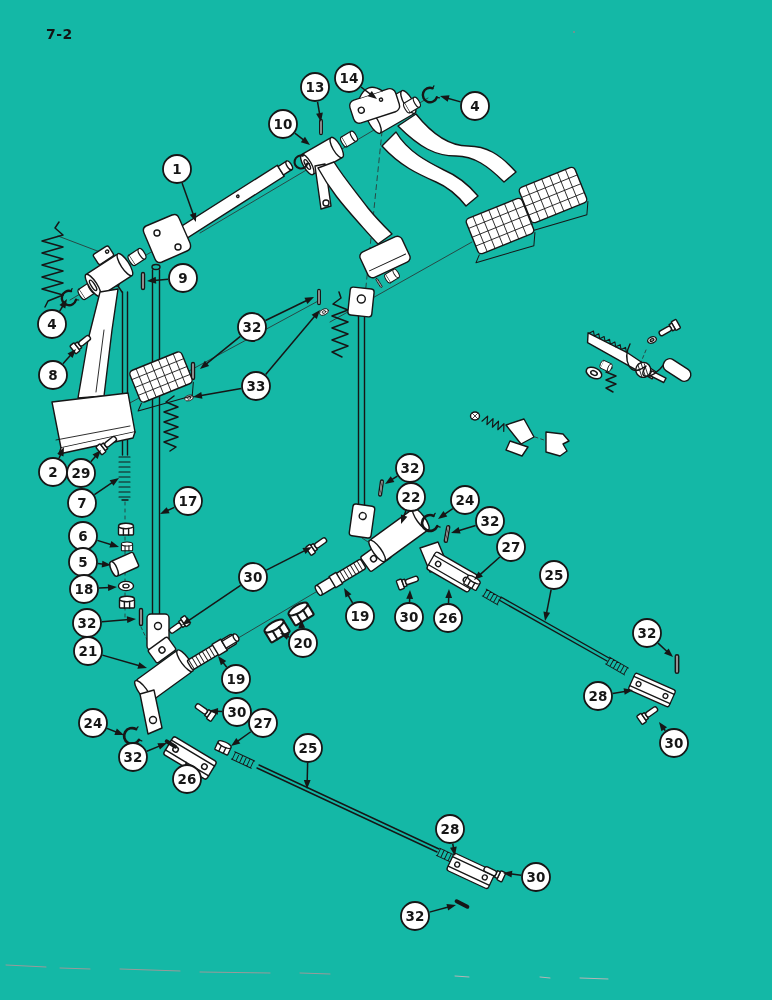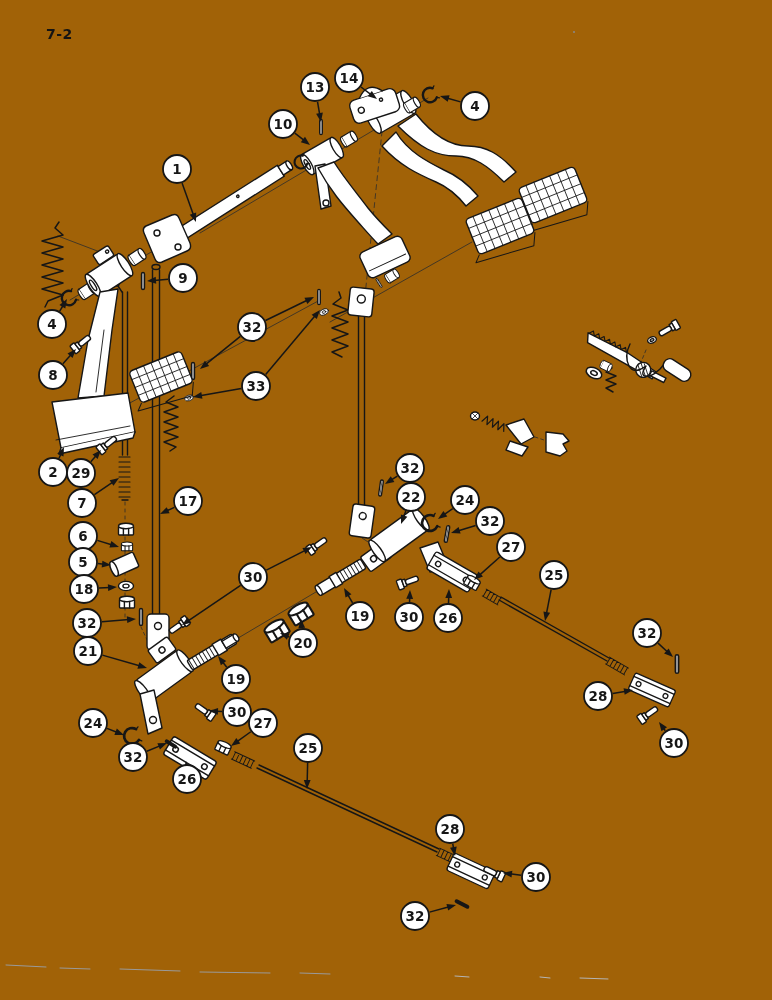--- a/index.html
+++ b/index.html
@@ -1,18 +1,18 @@
 <!DOCTYPE html>
 <html><head>
 <meta charset="utf-8">
 <style>
   html,body{margin:0;padding:0;background:#e8e8e8;}
   .page{
     position:relative;width:772px;height:1000px;margin:0 auto;
-    background:#a16207;overflow:hidden;
+    background:#14b8a6;overflow:hidden;
     font-family:"DejaVu Sans","Liberation Sans",sans-serif;
   }
   .page-number{
     position:absolute;left:46px;top:26px;
     font-size:14px;font-weight:700;letter-spacing:.5px;color:#141414;
   }
   svg{position:absolute;left:0;top:0;}
   svg text.co-num{
     font-family:"DejaVu Sans","Liberation Sans",sans-serif;
     font-size:13.5px;font-weight:700;

